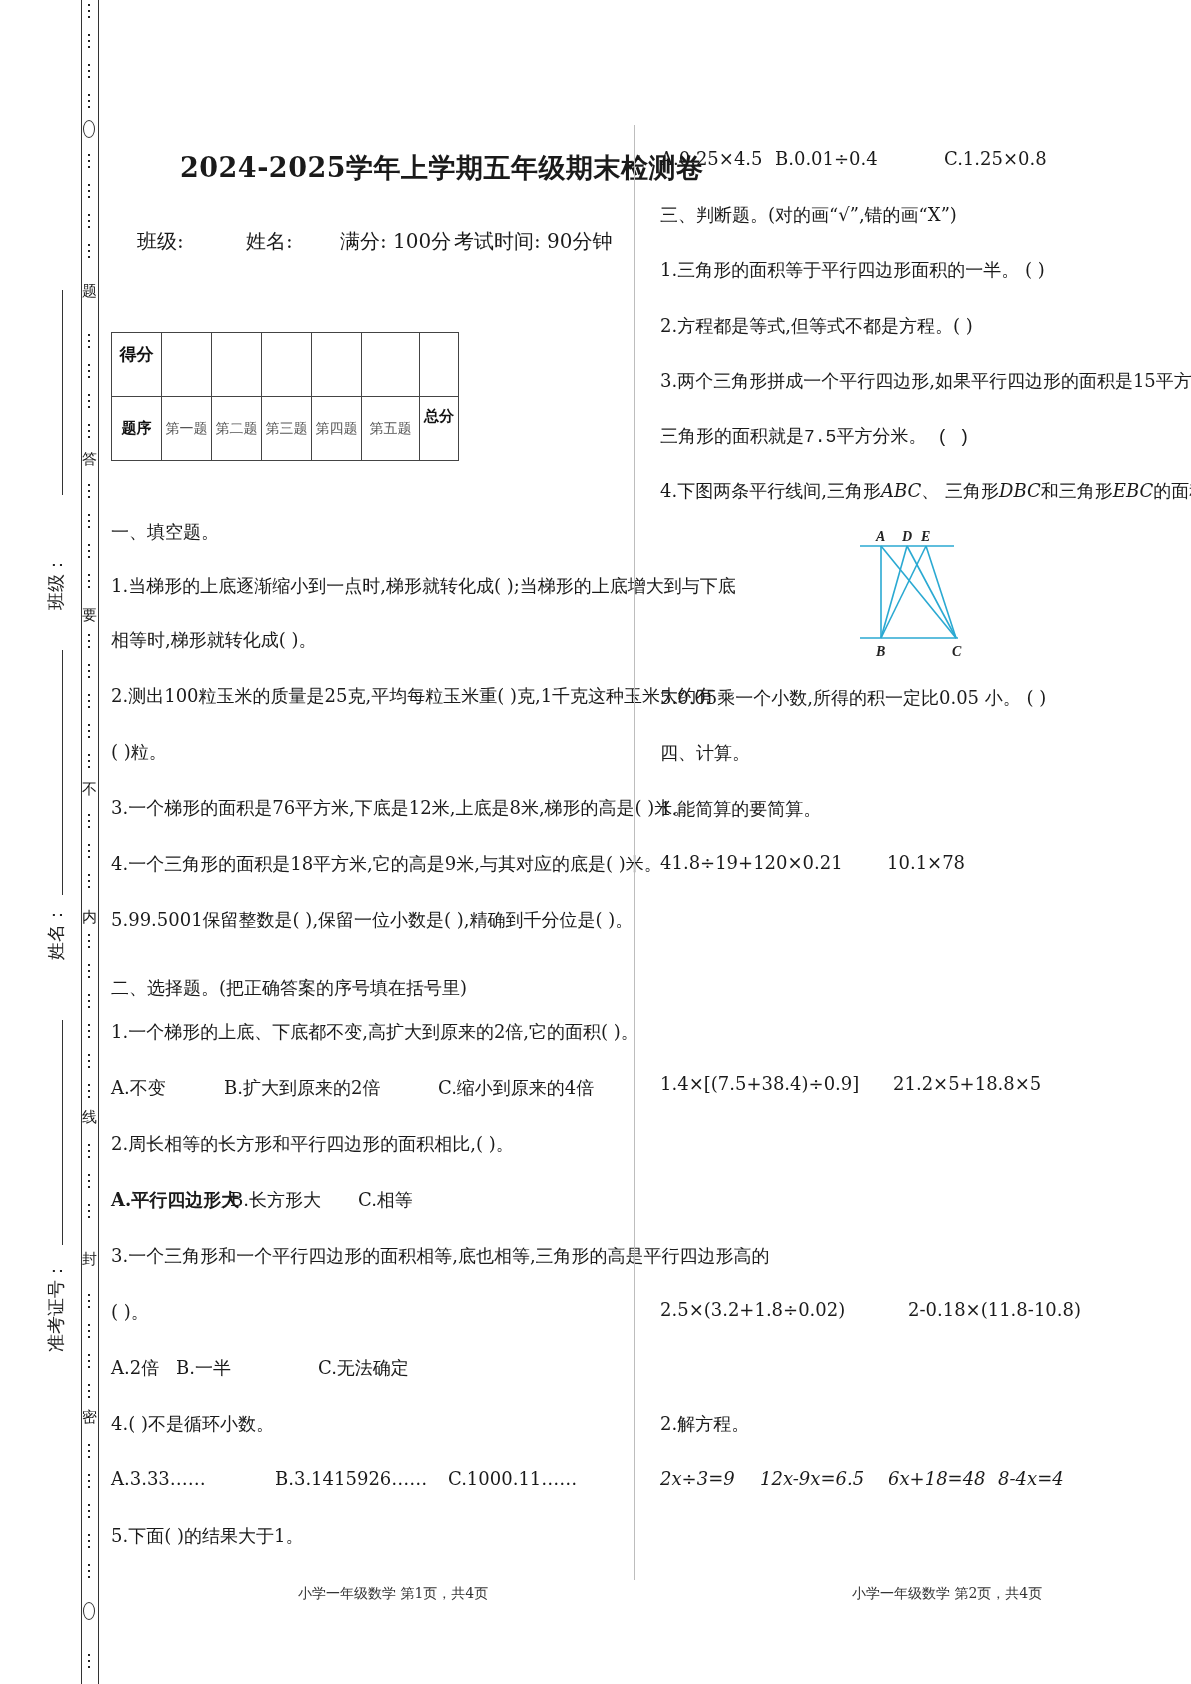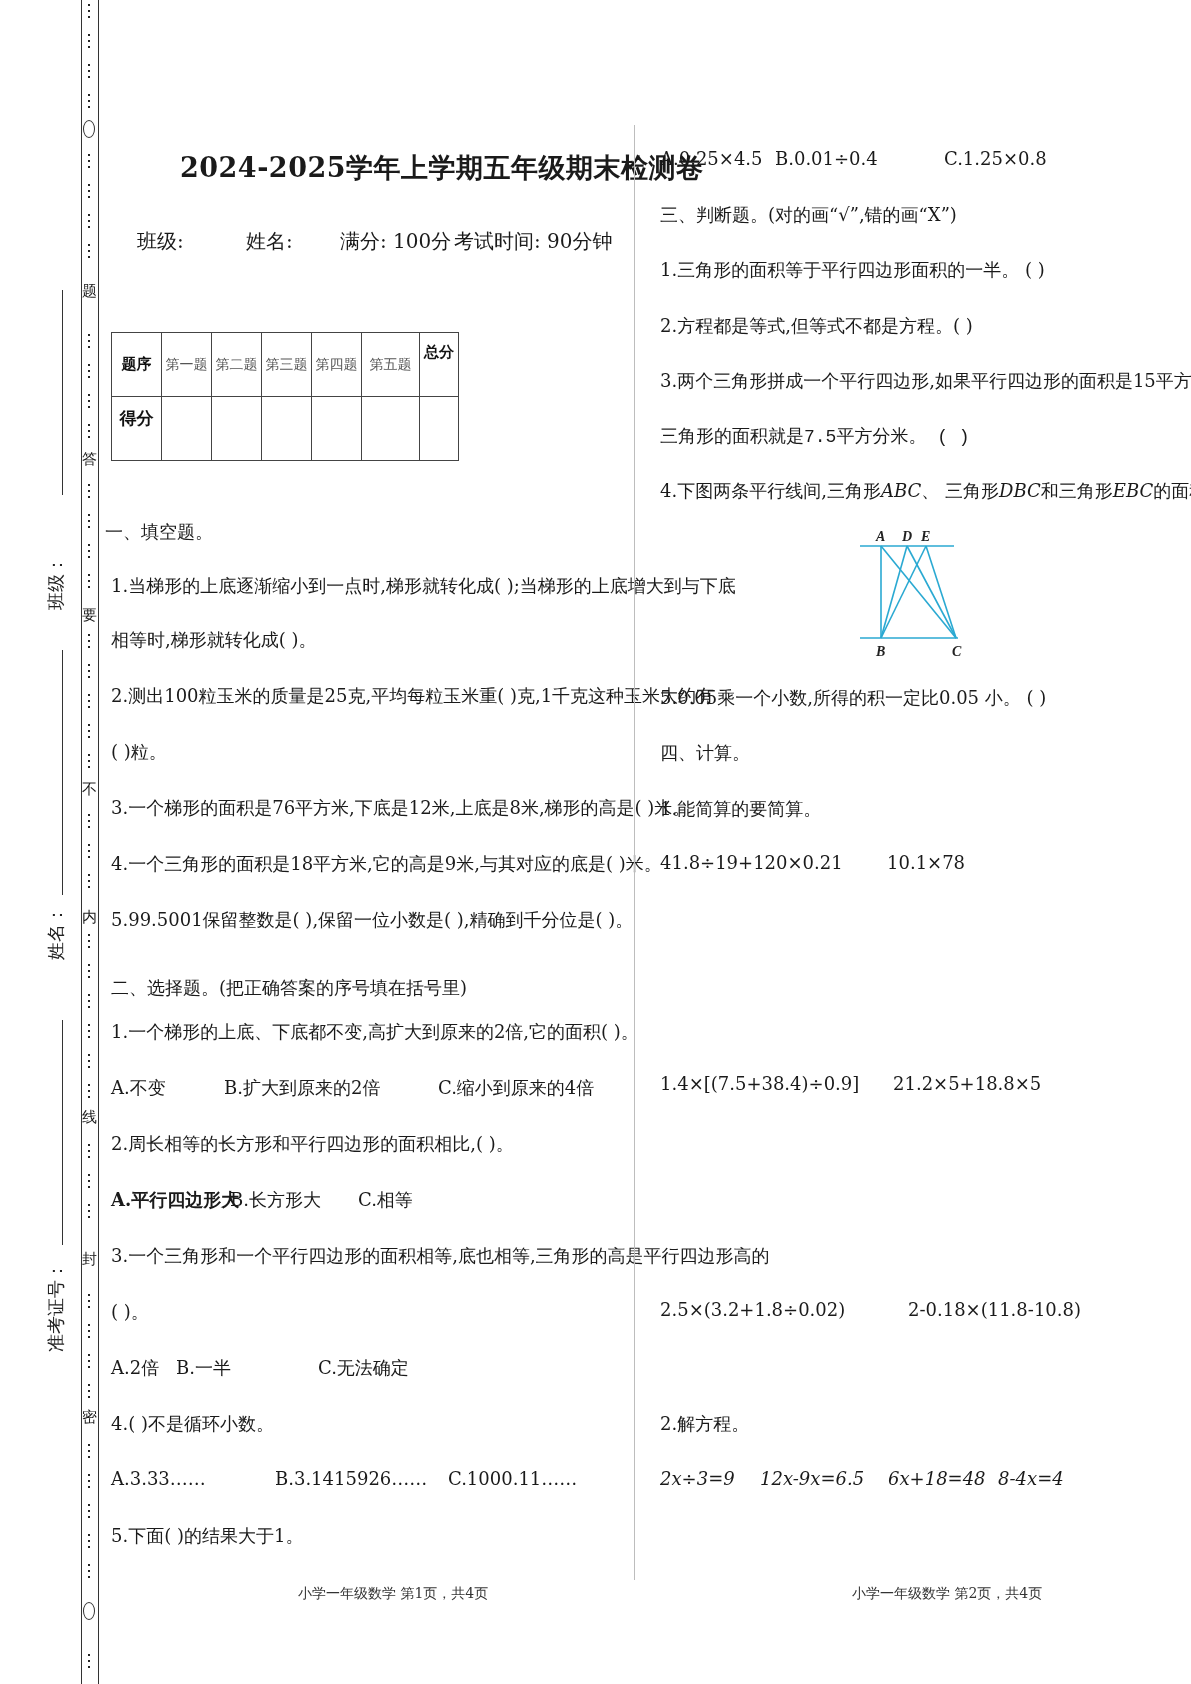--- a/index.html
+++ b/index.html
@@ -276,41 +276,41 @@
 
 <div class="abs title" style="left:180px;top:150px;">2024-2025学年上学期五年级期末检测卷</div>
 <div class="abs info" style="left:137px;top:228px;">班级:</div>
 <div class="abs info" style="left:246px;top:228px;">姓名:</div>
 <div class="abs info" style="left:340px;top:228px;">满分: 100分</div>
 <div class="abs info" style="left:454px;top:228px;">考试时间: 90分钟</div>
 
 <table class="score">
   <tbody>
       <tr>
+    <td class="hd big">得分</td>
+    <td></td>
+    <td></td>
+    <td></td>
+    <td></td>
+    <td></td>
+    <td></td>
+  </tr>
+  <tr>
     <td class="hd" style="width:49px;">题序</td>
     <td style="width:49px;">第一题</td>
     <td style="width:49px;">第二题</td>
     <td style="width:49px;">第三题</td>
     <td style="width:49px;">第四题</td>
     <td style="width:57px;">第五题</td>
     <td class="hd" style="width:38px;vertical-align:top;padding-top:10px;">总分</td>
   </tr>
-  <tr>
-    <td class="hd big">得分</td>
-    <td></td>
-    <td></td>
-    <td></td>
-    <td></td>
-    <td></td>
-    <td></td>
-  </tr>
 </tbody>
   </table>
 
-<div class="abs q" style="left:105px;top:520px;">一、填空题。</div>
+<div class="abs q" style="left:111px;top:520px;">一、填空题。</div>
 <div class="abs q" style="left:111px;top:574px;">1.当梯形的上底逐渐缩小到一点时,梯形就转化成(      );当梯形的上底增大到与下底</div>
 <div class="abs q" style="left:111px;top:628px;">相等时,梯形就转化成(      )。</div>
 <div class="abs q" style="left:111px;top:684px;">2.测出100粒玉米的质量是25克,平均每粒玉米重(      )克,1千克这种玉米大约有</div>
 <div class="abs q" style="left:111px;top:740px;">(      )粒。</div>
 <div class="abs q" style="left:111px;top:796px;">3.一个梯形的面积是76平方米,下底是12米,上底是8米,梯形的高是(      )米。</div>
 <div class="abs q" style="left:111px;top:852px;">4.一个三角形的面积是18平方米,它的高是9米,与其对应的底是(      )米。</div>
 <div class="abs q" style="left:111px;top:908px;">5.99.5001保留整数是(      ),保留一位小数是(      ),精确到千分位是(      )。</div>
 
 <div class="abs q" style="left:111px;top:964px;margin-top:12px;">二、选择题。(把正确答案的序号填在括号里)</div>
 <div class="abs q" style="left:111px;top:1020px;">1.一个梯形的上底、下底都不变,高扩大到原来的2倍,它的面积(      )。</div>

